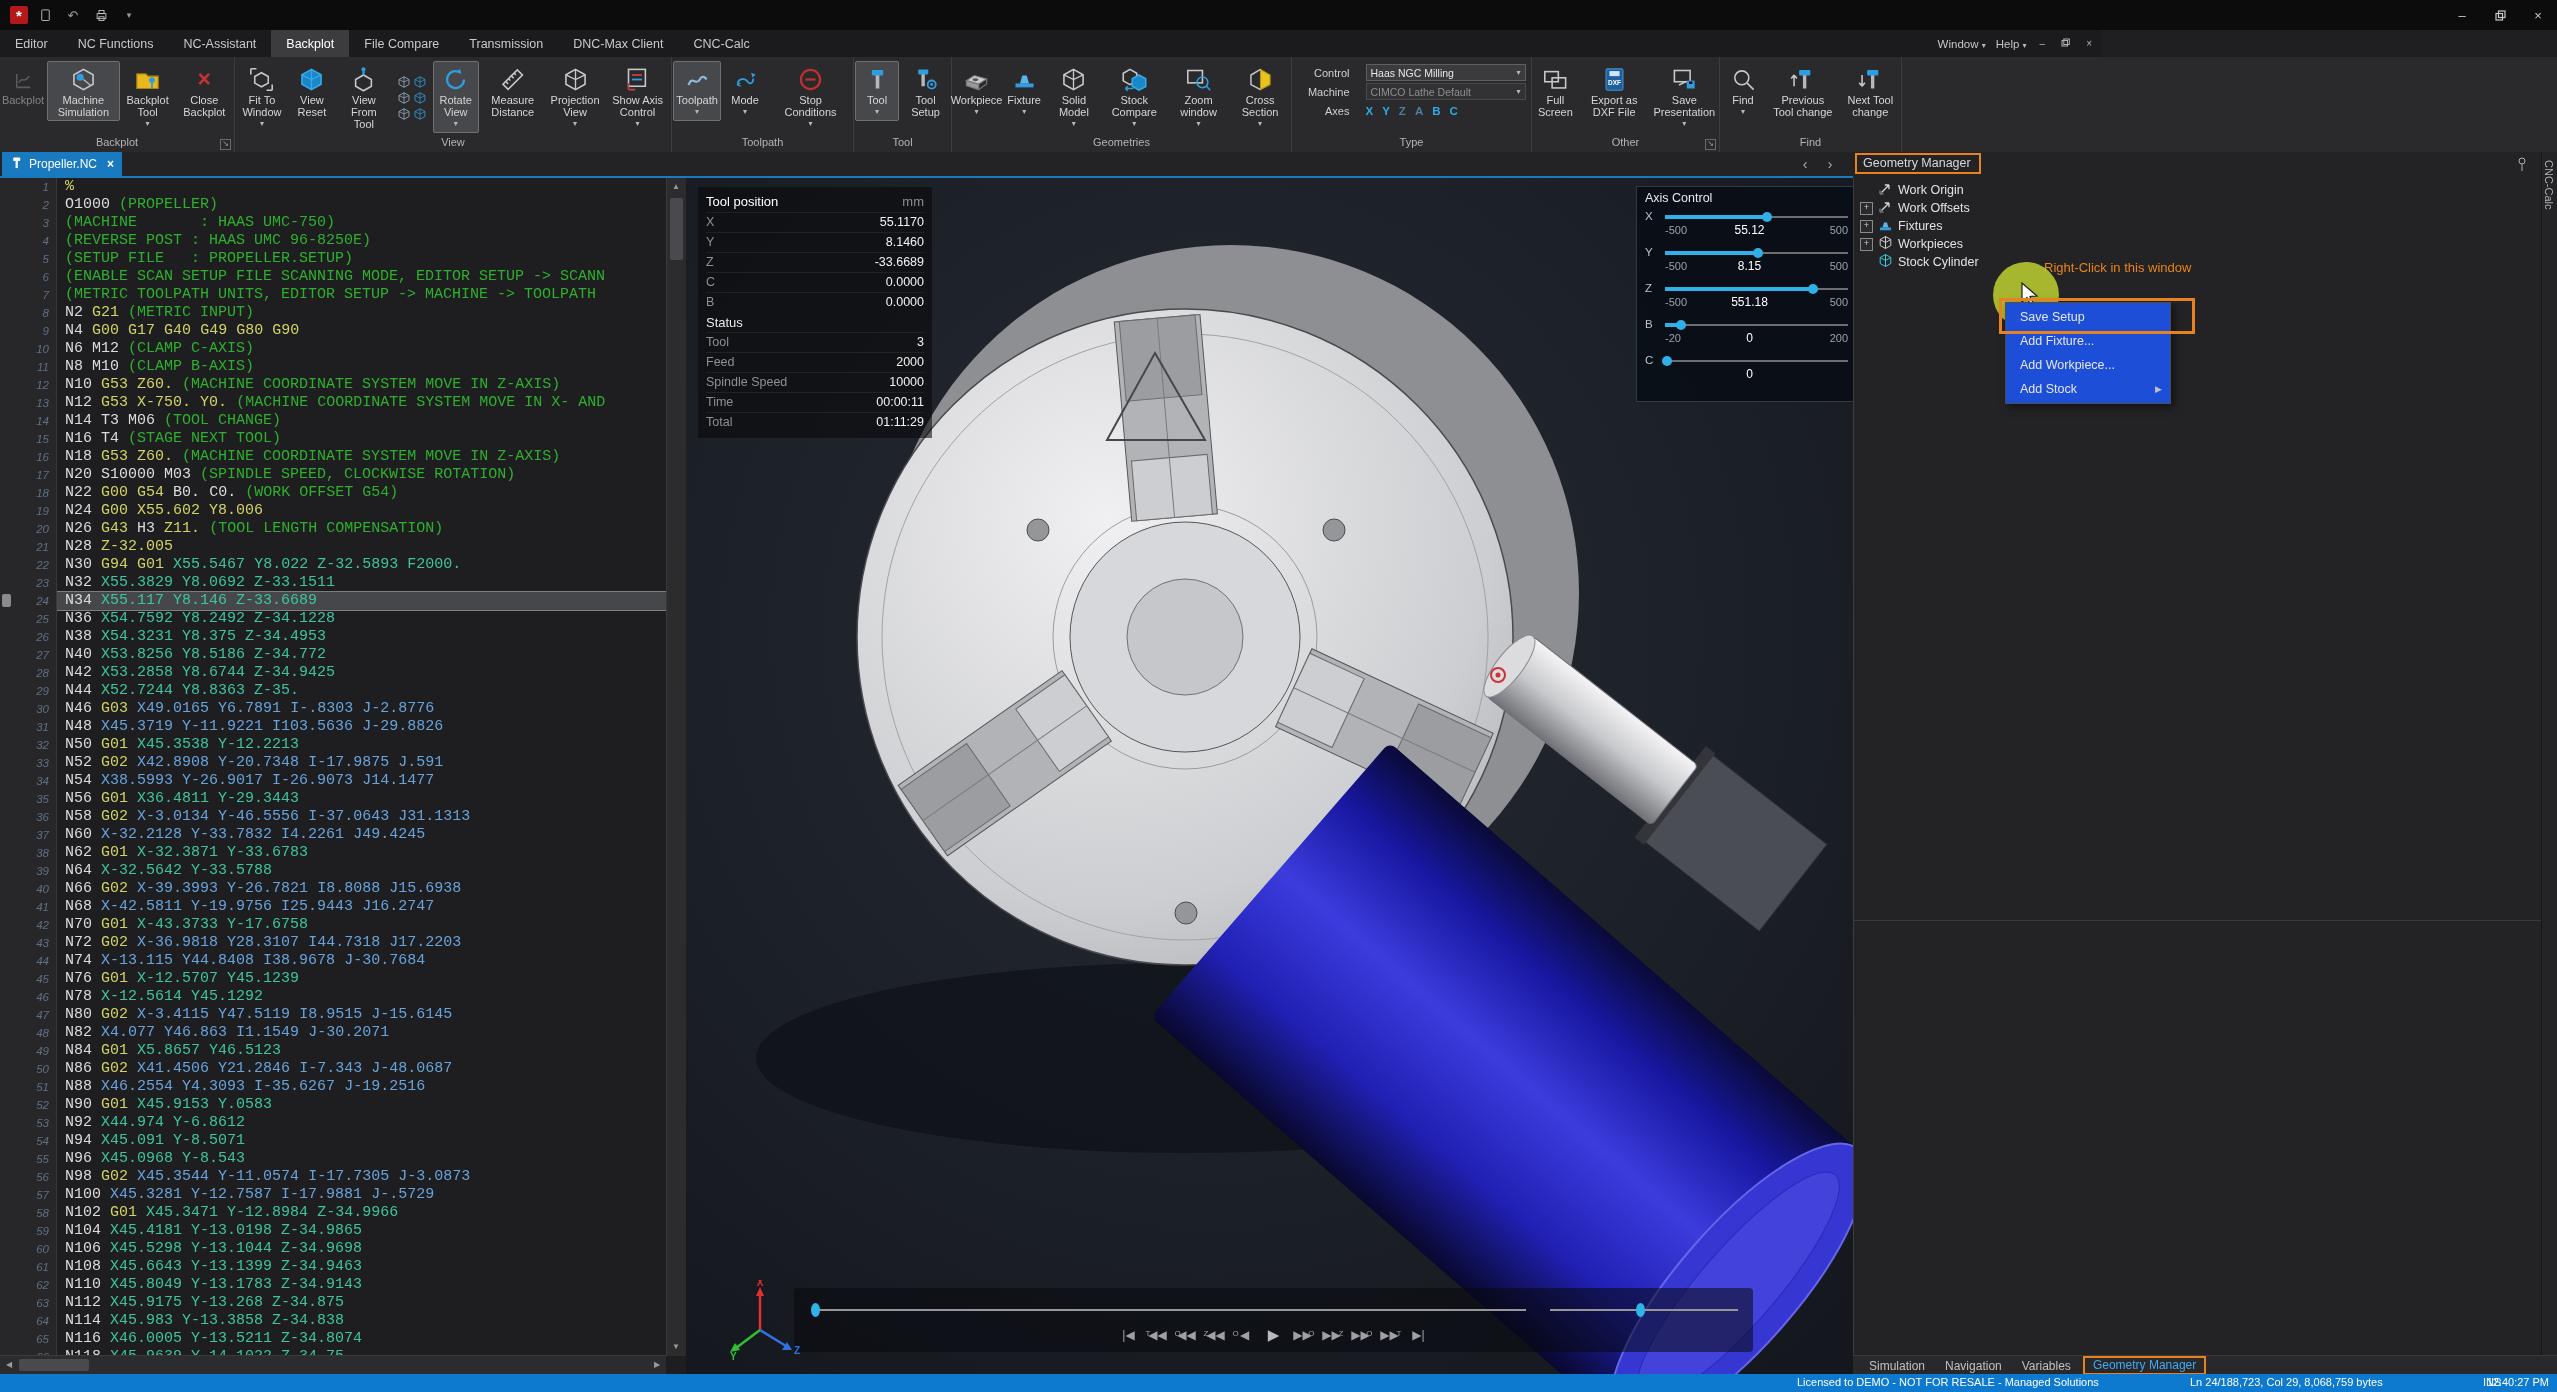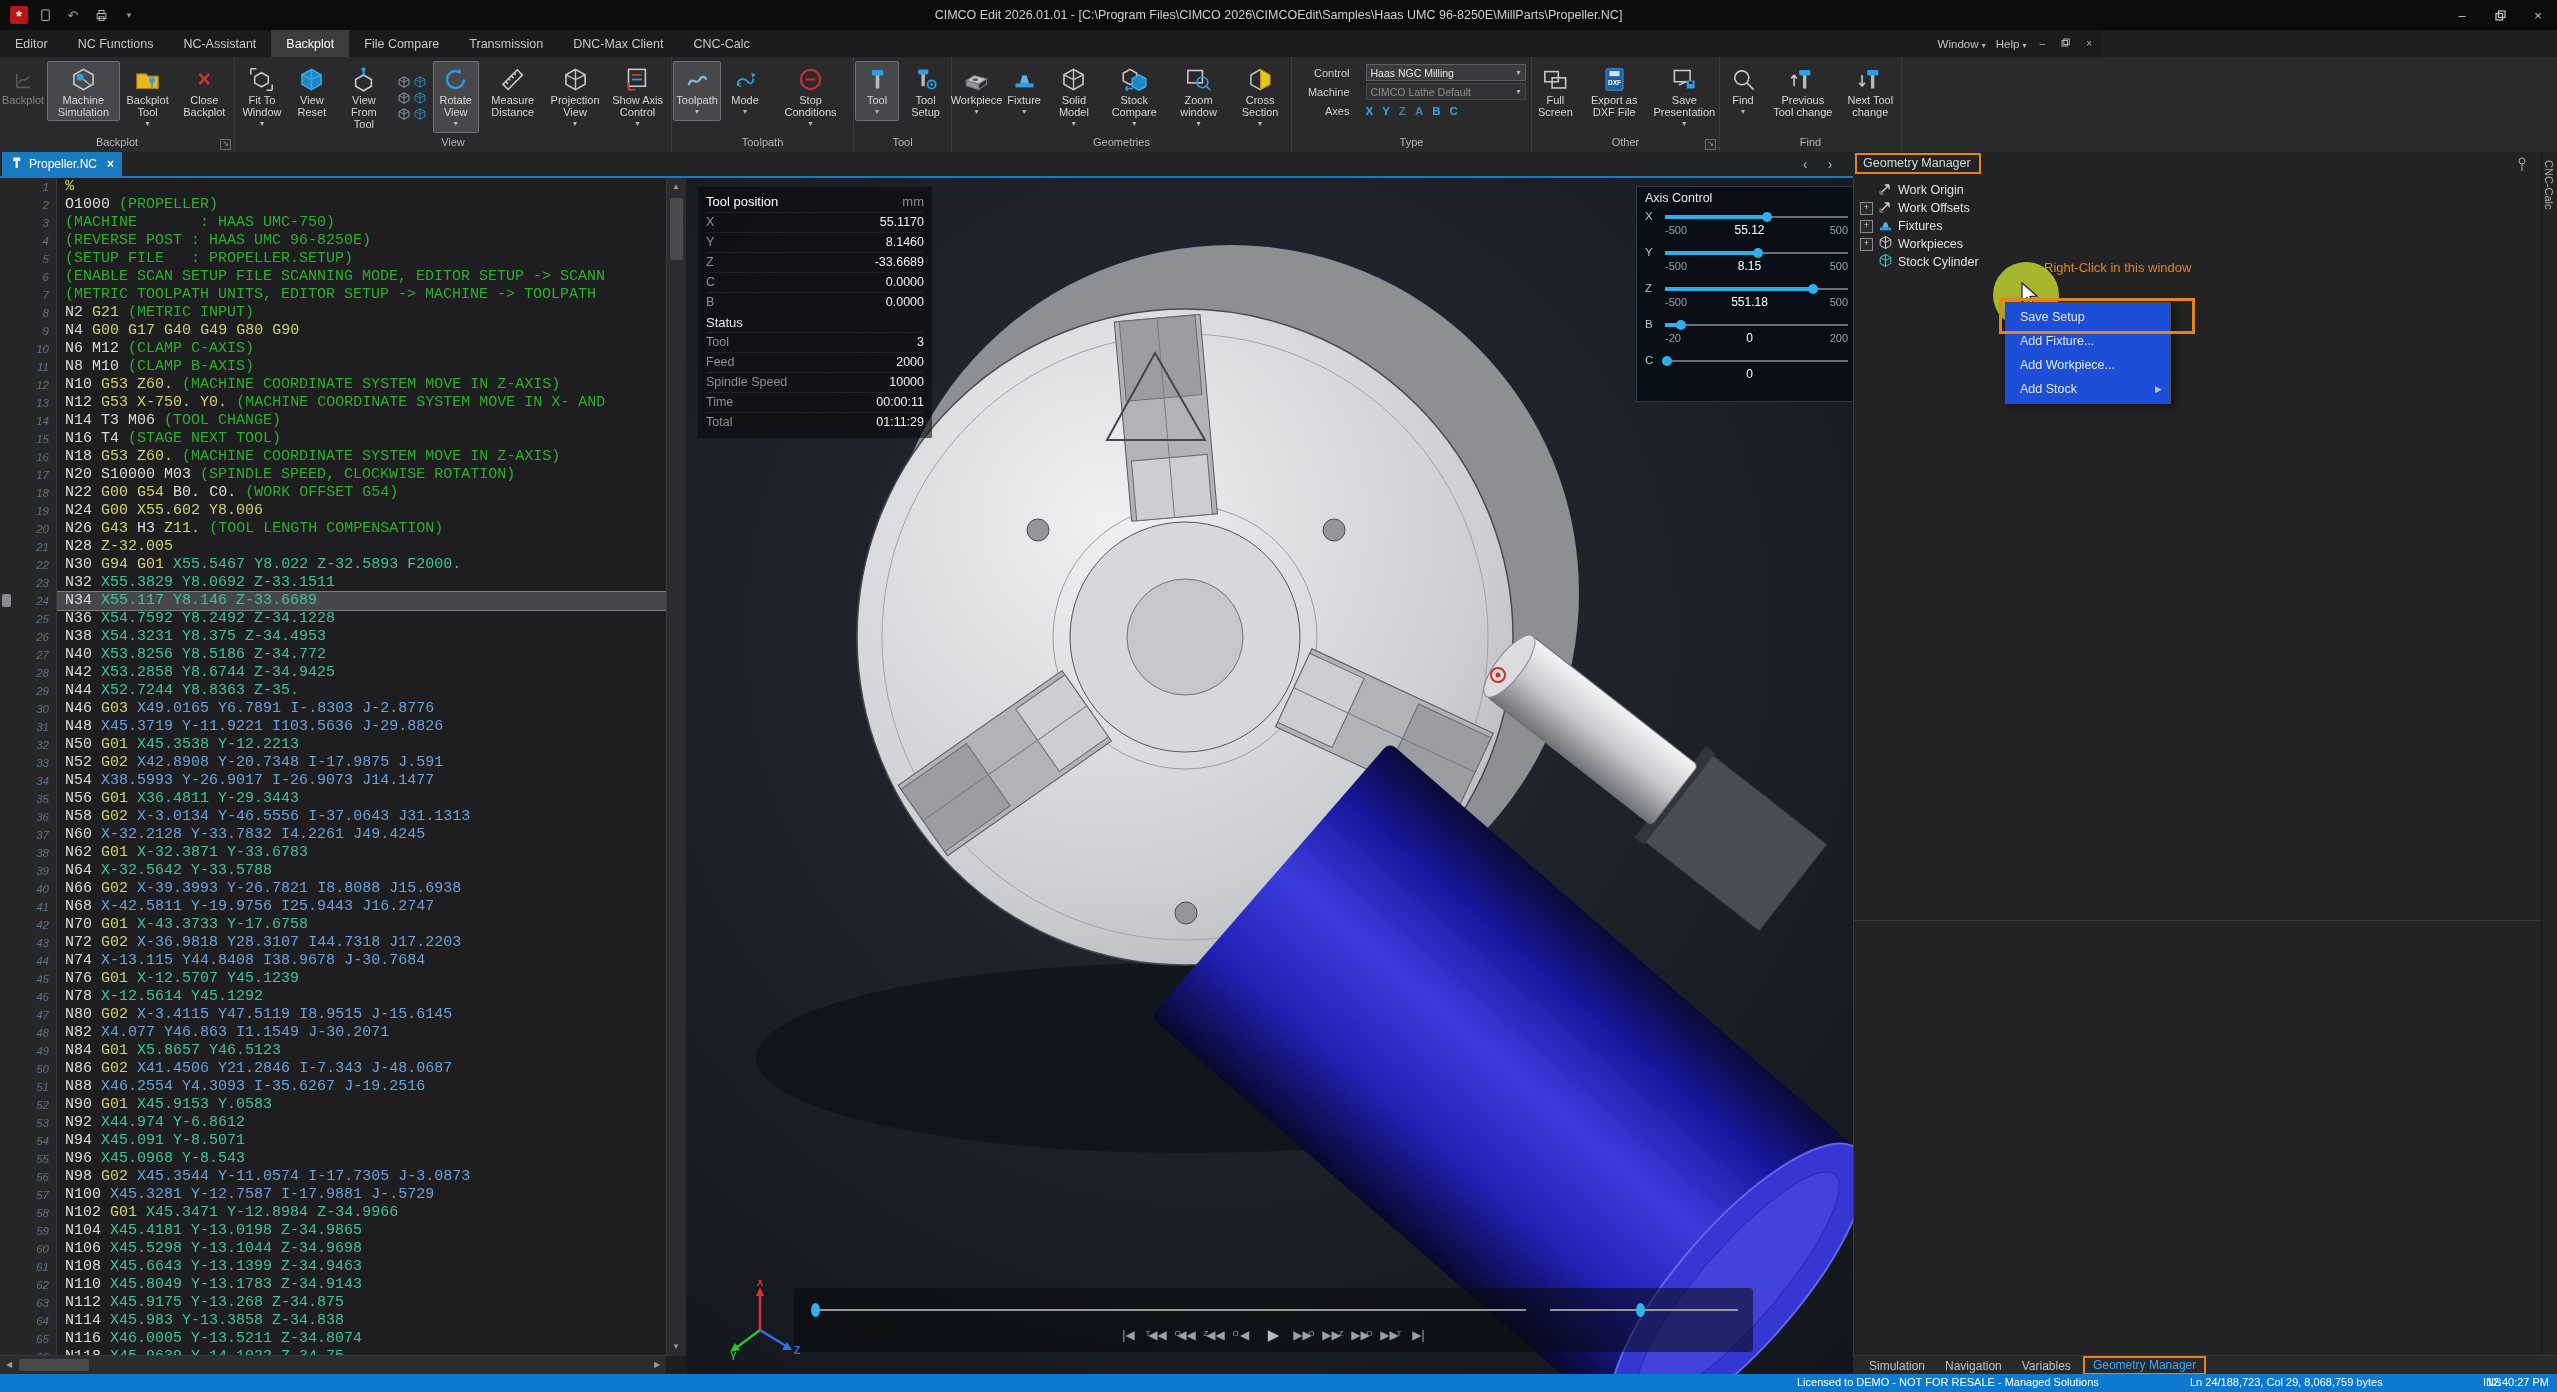--- a/index.html
+++ b/index.html
@@ -140,21 +140,20 @@
           <svg viewBox="0 0 24 24" width="15" height="15">
             <rect x="5" y="9" width="14" height="8" class="s"></rect>
             <rect x="8" y="4" width="8" height="5" class="s"></rect>
             <rect x="8" y="14" width="8" height="6" class="s"></rect>
           </svg>
         </span>
         <span class="tb-ico">
           <span style="font-size:9px;color:#9a9a9a;">▾</span>
         </span>
       </div>
-    <div id="title-text">CIMCO Edit 2026.01.01 - [C:\Program Files\CIMCO 2026\CIMCOEdit\Samples\Haas UMC 96-8250E\MillParts\Propeller.NC]</div>
     <div class="winbtns">
       <div class="winbtn">–</div>
       <div class="winbtn">
           <svg width="11" height="11">
             <rect x="1" y="3.5" width="6.5" height="6.5"></rect>
             <rect x="3.5" y="1" width="6.5" height="6.5"></rect>
           </svg>
         </div>
       <div class="winbtn">×</div>
     </div>

